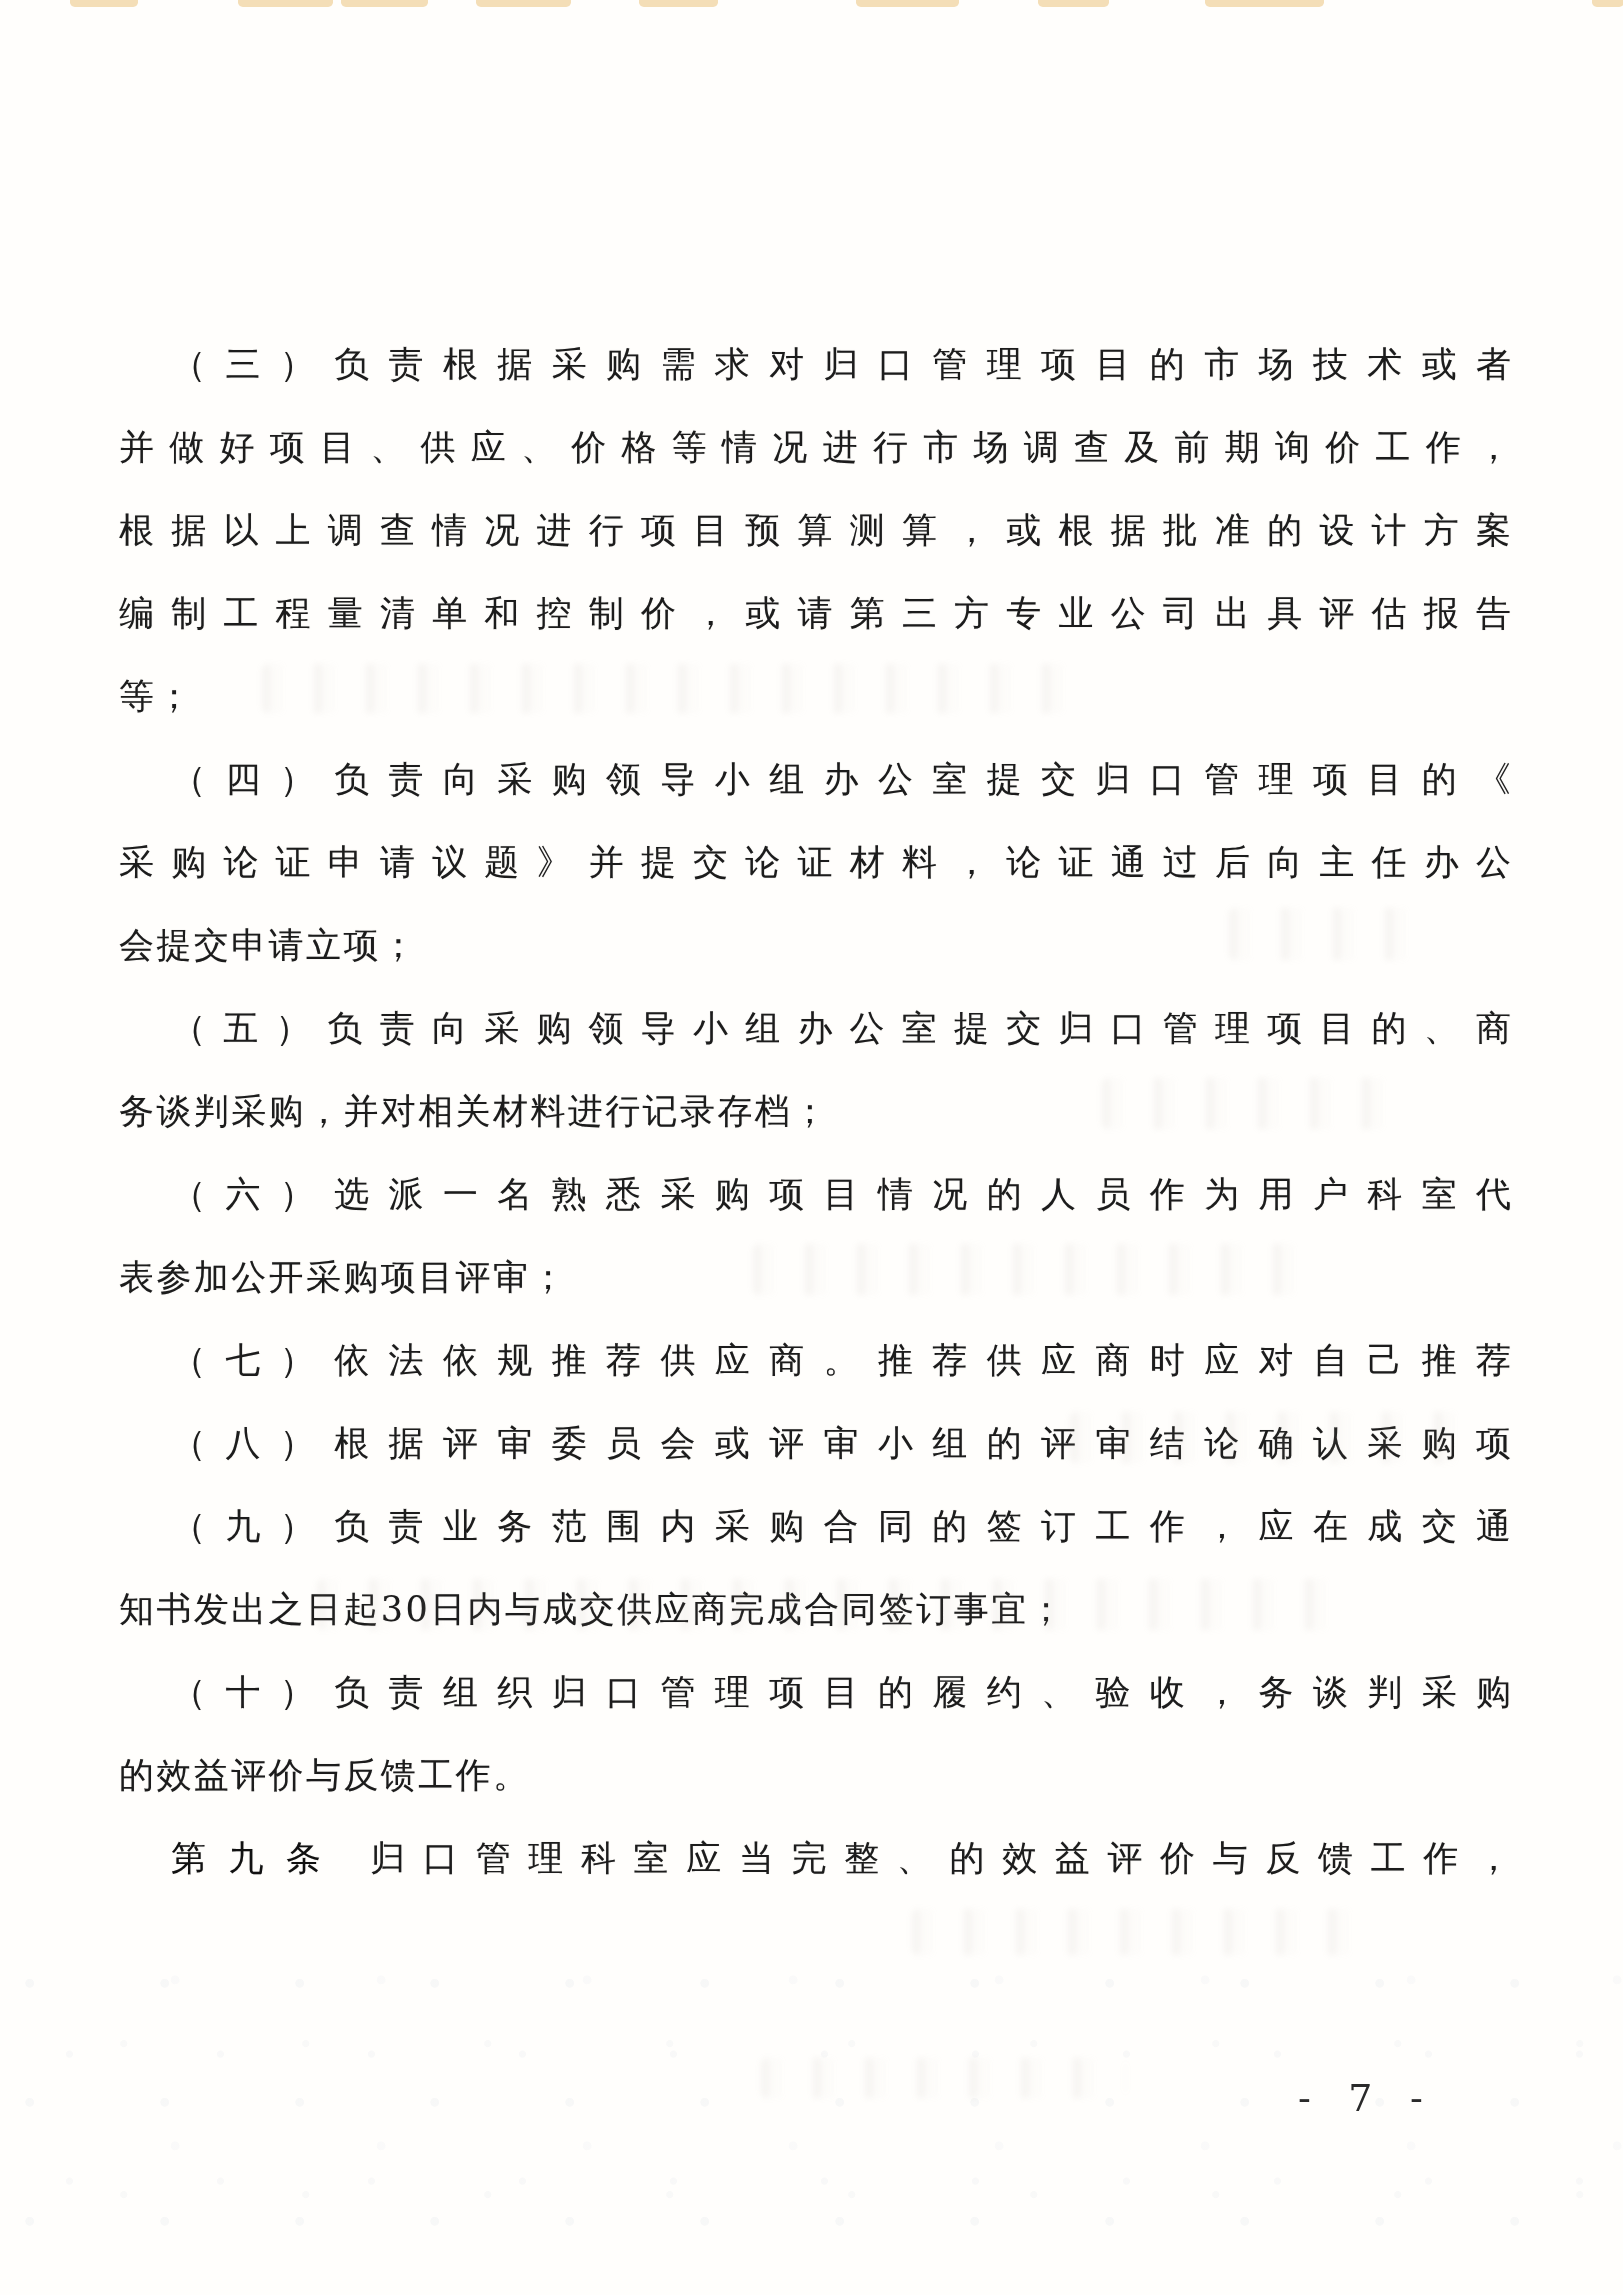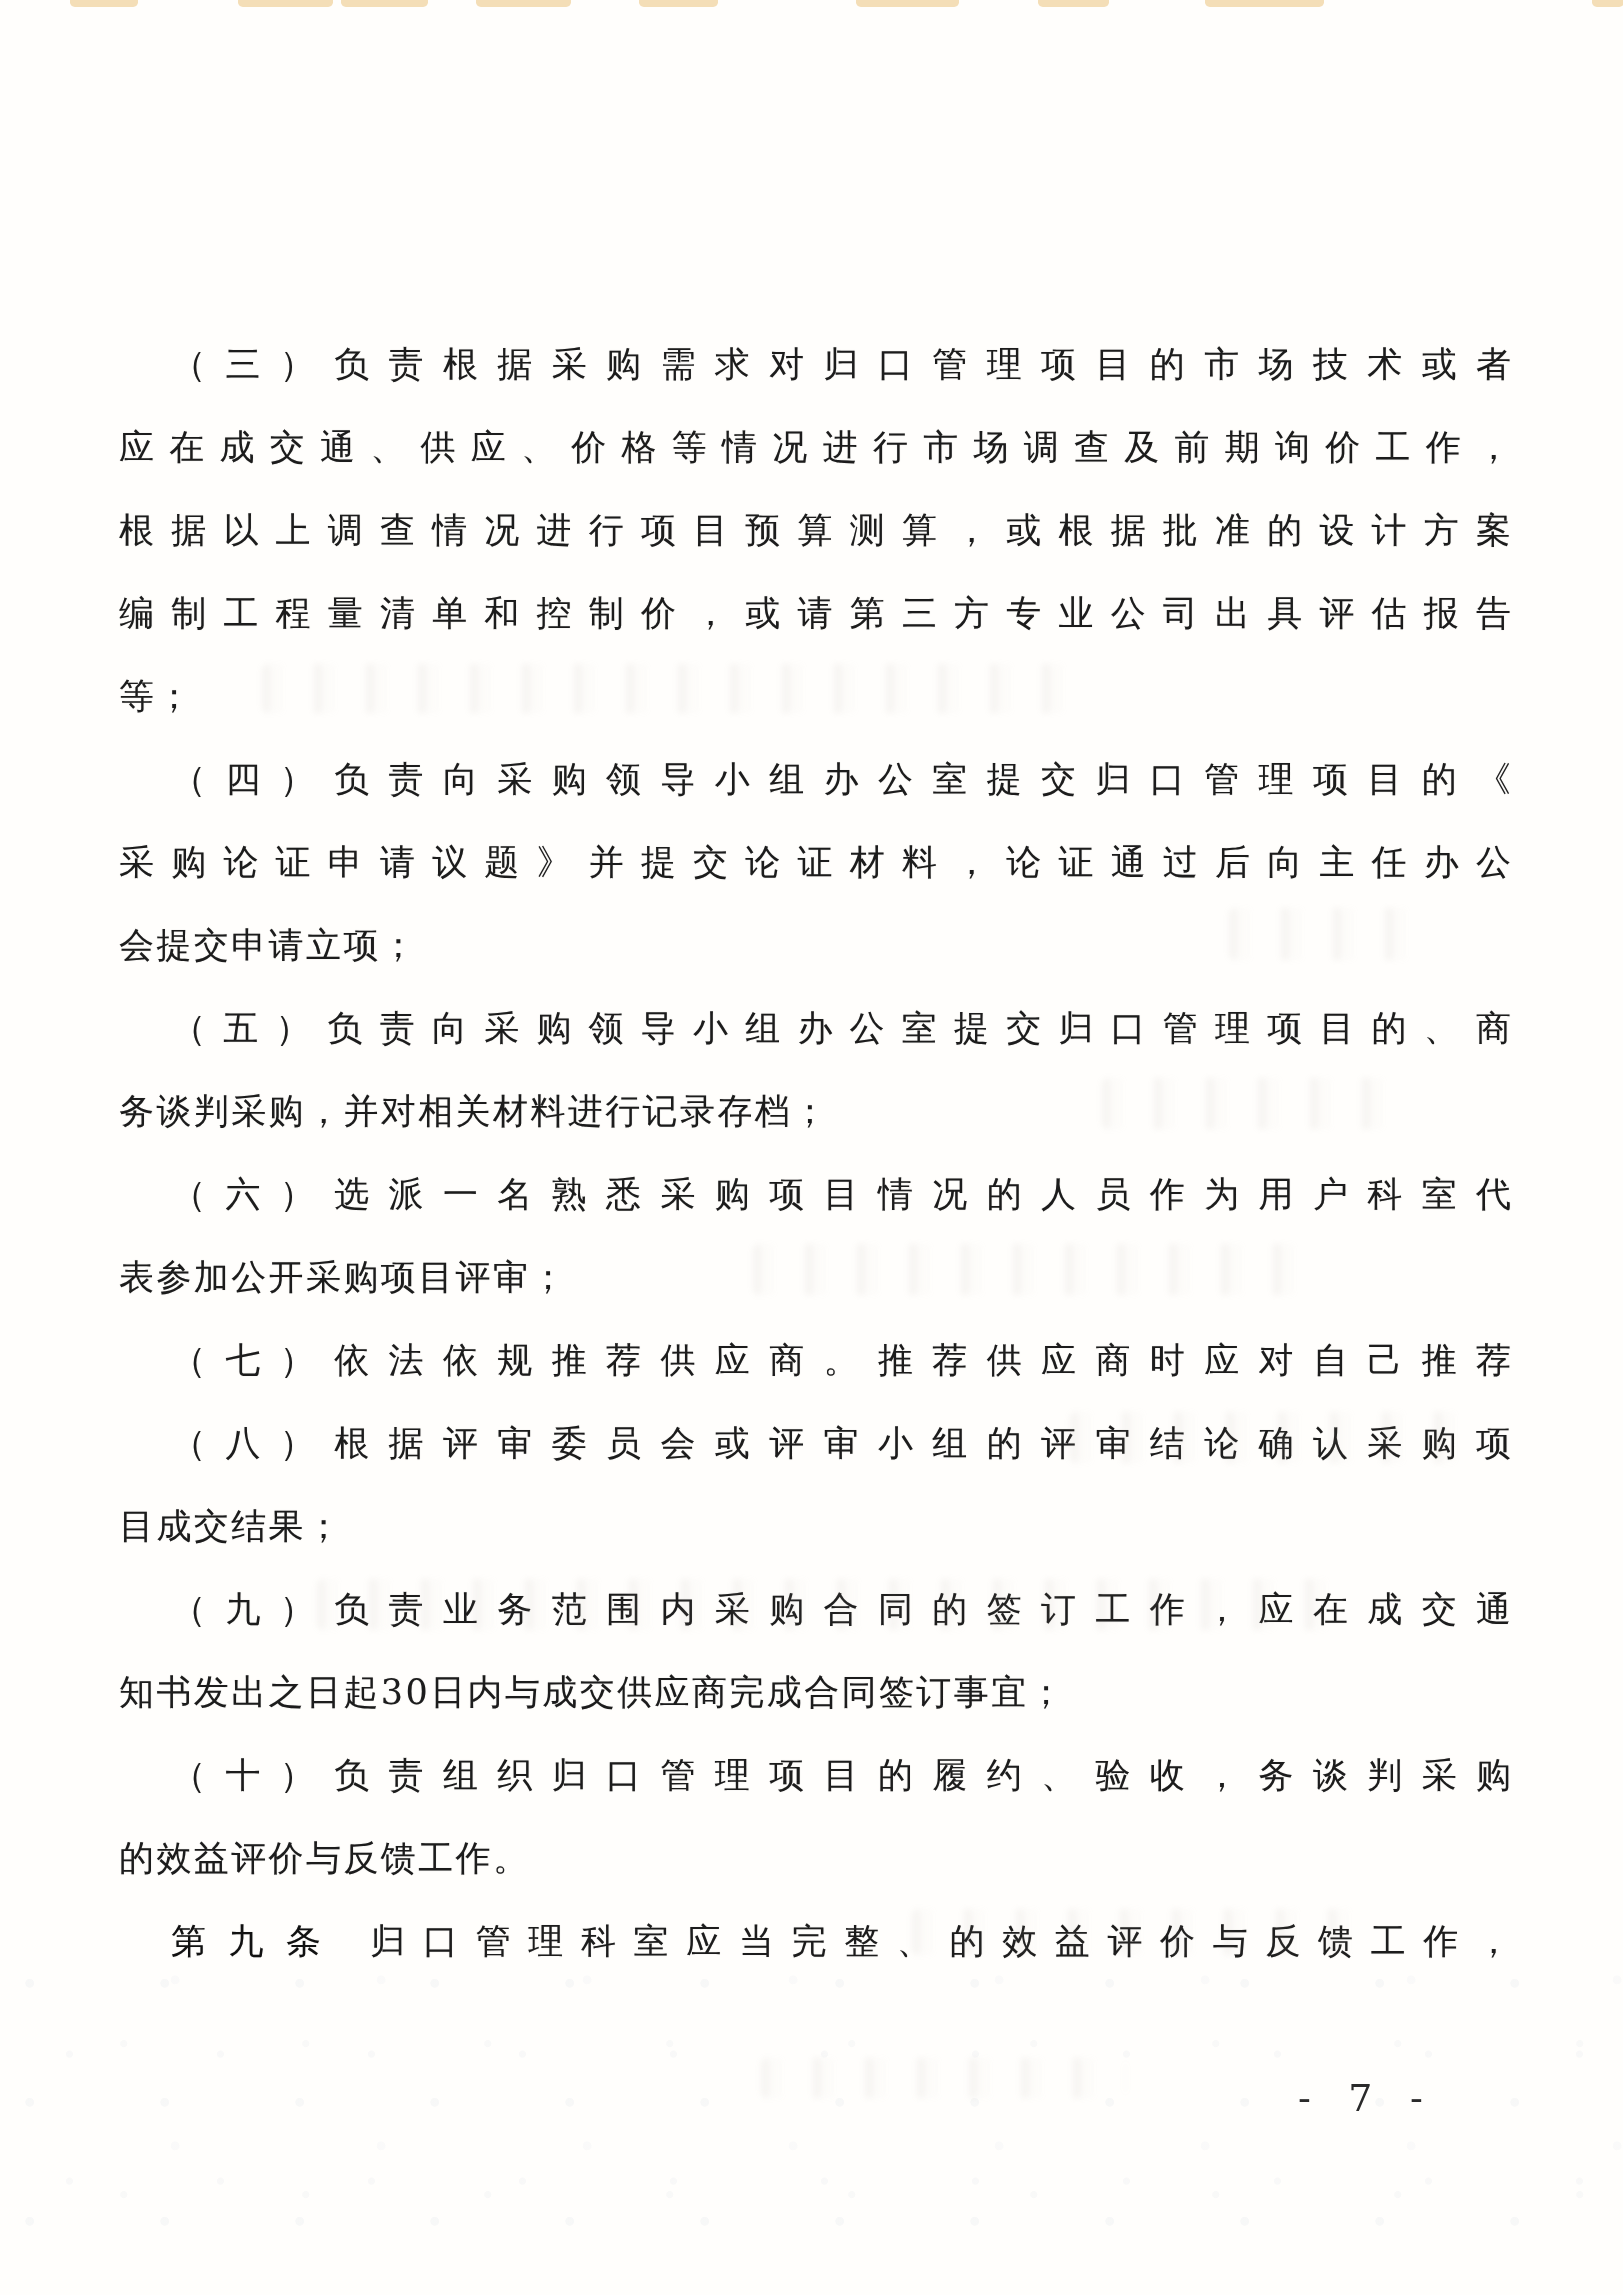--- a/index.html
+++ b/index.html
@@ -97,34 +97,33 @@
       <div class="top-mark" style="left: 476px; width: 95px; background: rgb(242, 216, 170);"></div>
       <div class="top-mark" style="left: 639px; width: 79px; background: rgb(242, 216, 170);"></div>
       <div class="top-mark" style="left: 856px; width: 103px; background: rgb(242, 216, 170);"></div>
       <div class="top-mark" style="left: 1038px; width: 71px; background: rgb(242, 216, 170);"></div>
       <div class="top-mark" style="left: 1205px; width: 119px; background: rgb(242, 216, 170);"></div>
       <div class="top-mark" style="left: 1592px; width: 32px; background: rgb(242, 216, 170);"></div>
     </div>
 
   <div class="textblock" id="doc-lines">
       <div class="line indent justify">（三）负责根据采购需求对归口管理项目的市场技术或者</div>
-      <div class="line justify">应在成交通、供应、价格等情况进行市场调查及前期询价工作，</div>
+      <div class="line justify">并做好项目、供应、价格等情况进行市场调查及前期询价工作，</div>
       <div class="line justify">根据以上调查情况进行项目预算测算，或根据批准的设计方案</div>
       <div class="line justify">编制工程量清单和控制价，或请第三方专业公司出具评估报告</div>
       <div class="line">等；</div>
       <div class="line indent justify">（四）负责向采购领导小组办公室提交归口管理项目的《</div>
       <div class="line justify">采购论证申请议题》并提交论证材料，论证通过后向主任办公</div>
       <div class="line">会提交申请立项；</div>
       <div class="line indent justify">（五）负责向采购领导小组办公室提交归口管理项目的、商</div>
       <div class="line">务谈判采购，并对相关材料进行记录存档；</div>
       <div class="line indent justify">（六）选派一名熟悉采购项目情况的人员作为用户科室代</div>
       <div class="line">表参加公开采购项目评审；</div>
       <div class="line indent justify">（七）依法依规推荐供应商。推荐供应商时应对自己推荐</div>
       <div class="line indent justify">（八）根据评审委员会或评审小组的评审结论确认采购项</div>
-      <div class="line">目成交结果；</div>
       <div class="line indent justify">（九）负责业务范围内采购合同的签订工作，应在成交通</div>
       <div class="line">知书发出之日起30日内与成交供应商完成合同签订事宜；</div>
       <div class="line indent justify">（十）负责组织归口管理项目的履约、验收，务谈判采购</div>
       <div class="line">的效益评价与反馈工作。</div>
       <div class="line indent justify"><span class="bold-prefix">第九条</span><span>归口管理科室应当完整、的效益评价与反馈工作，</span></div>
     </div>
 
   <div class="ghost" style="left:262px;  top:664px;  width:832px; height:49px;"></div>
   <div class="ghost" style="left:1229px; top:908px; width:206px;  height:52px;"></div>
   <div class="ghost" style="left:1102px; top:1078px; width:301px;  height:51px;"></div>

